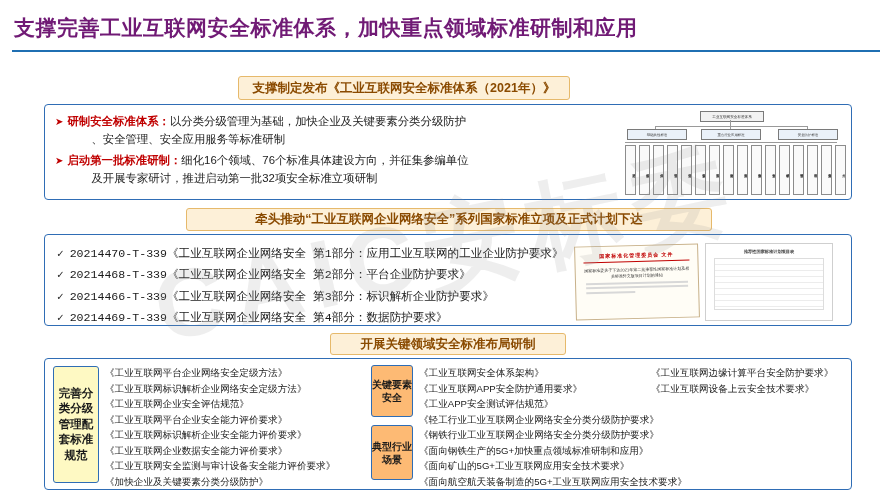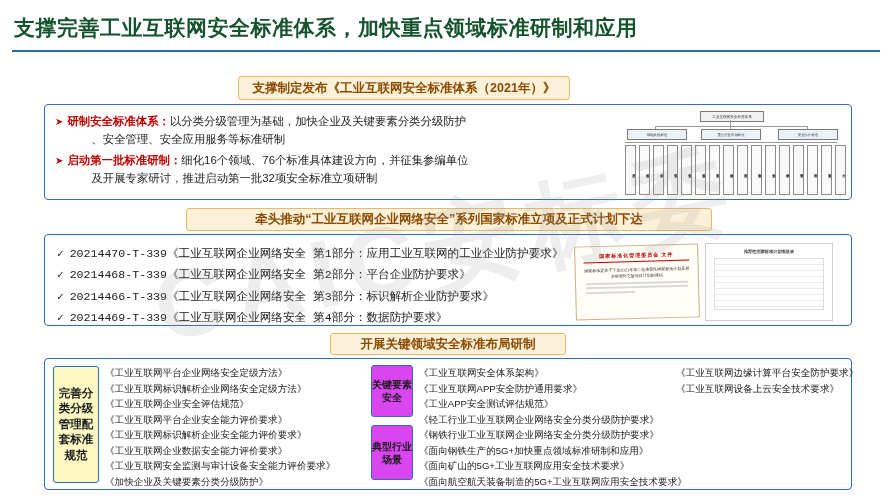--- a/index.html
+++ b/index.html
@@ -20,21 +20,21 @@
     height: 499px;
     box-sizing: border-box;
   }
   
   .title {
     position: absolute;
     left: 14px;
     top: 14px;
     font-size: 21px;
     font-weight: bold;
-    color: #14532d;
+    color: #701a75;
     letter-spacing: 0.5px;
     white-space: nowrap;
   }
   .title-rule {
     position: absolute;
     left: 12px;
     top: 50px;
     width: 868px;
     height: 2px;
     background: #1f6fb2;
@@ -234,41 +234,41 @@
   }
   .b3-midcol {
     position: absolute;
     left: 326px;
     top: 6px;
     width: 42px;
   }
   .b3-tag {
     border: 1px solid #2f6db5;
     border-radius: 3px;
-    background: #d946ef;
+    background: #fdba74;
     font-size: 10px;
     font-weight: bold;
     color: #1a1a1a;
     text-align: center;
     line-height: 1.3;
     padding: 4px 0;
     box-sizing: border-box;
   }
   .b3-tag.key { height: 52px; display: flex; align-items: center; justify-content: center; }
   .b3-tag.typ { height: 55px; margin-top: 8px; display: flex; align-items: center; justify-content: center; }
   .b3-col-b {
     position: absolute;
     left: 374px;
     top: 6px;
     width: 470px;
     font-size: 9.6px;
     color: #1a1a1a;
     line-height: 1.62;
   }
-  .row-2 { display: flex; gap: 25px; }
+  .row-2 { display: flex; }
   .row-2 > div { white-space: nowrap; }
   .row-2 > div:first-child { width: 232px; }
   
   .watermark {
     position: absolute;
     left: 0; top: 0;
     width: 892px; height: 499px;
     pointer-events: none;
     font-size: 96px;
     font-weight: bold;

